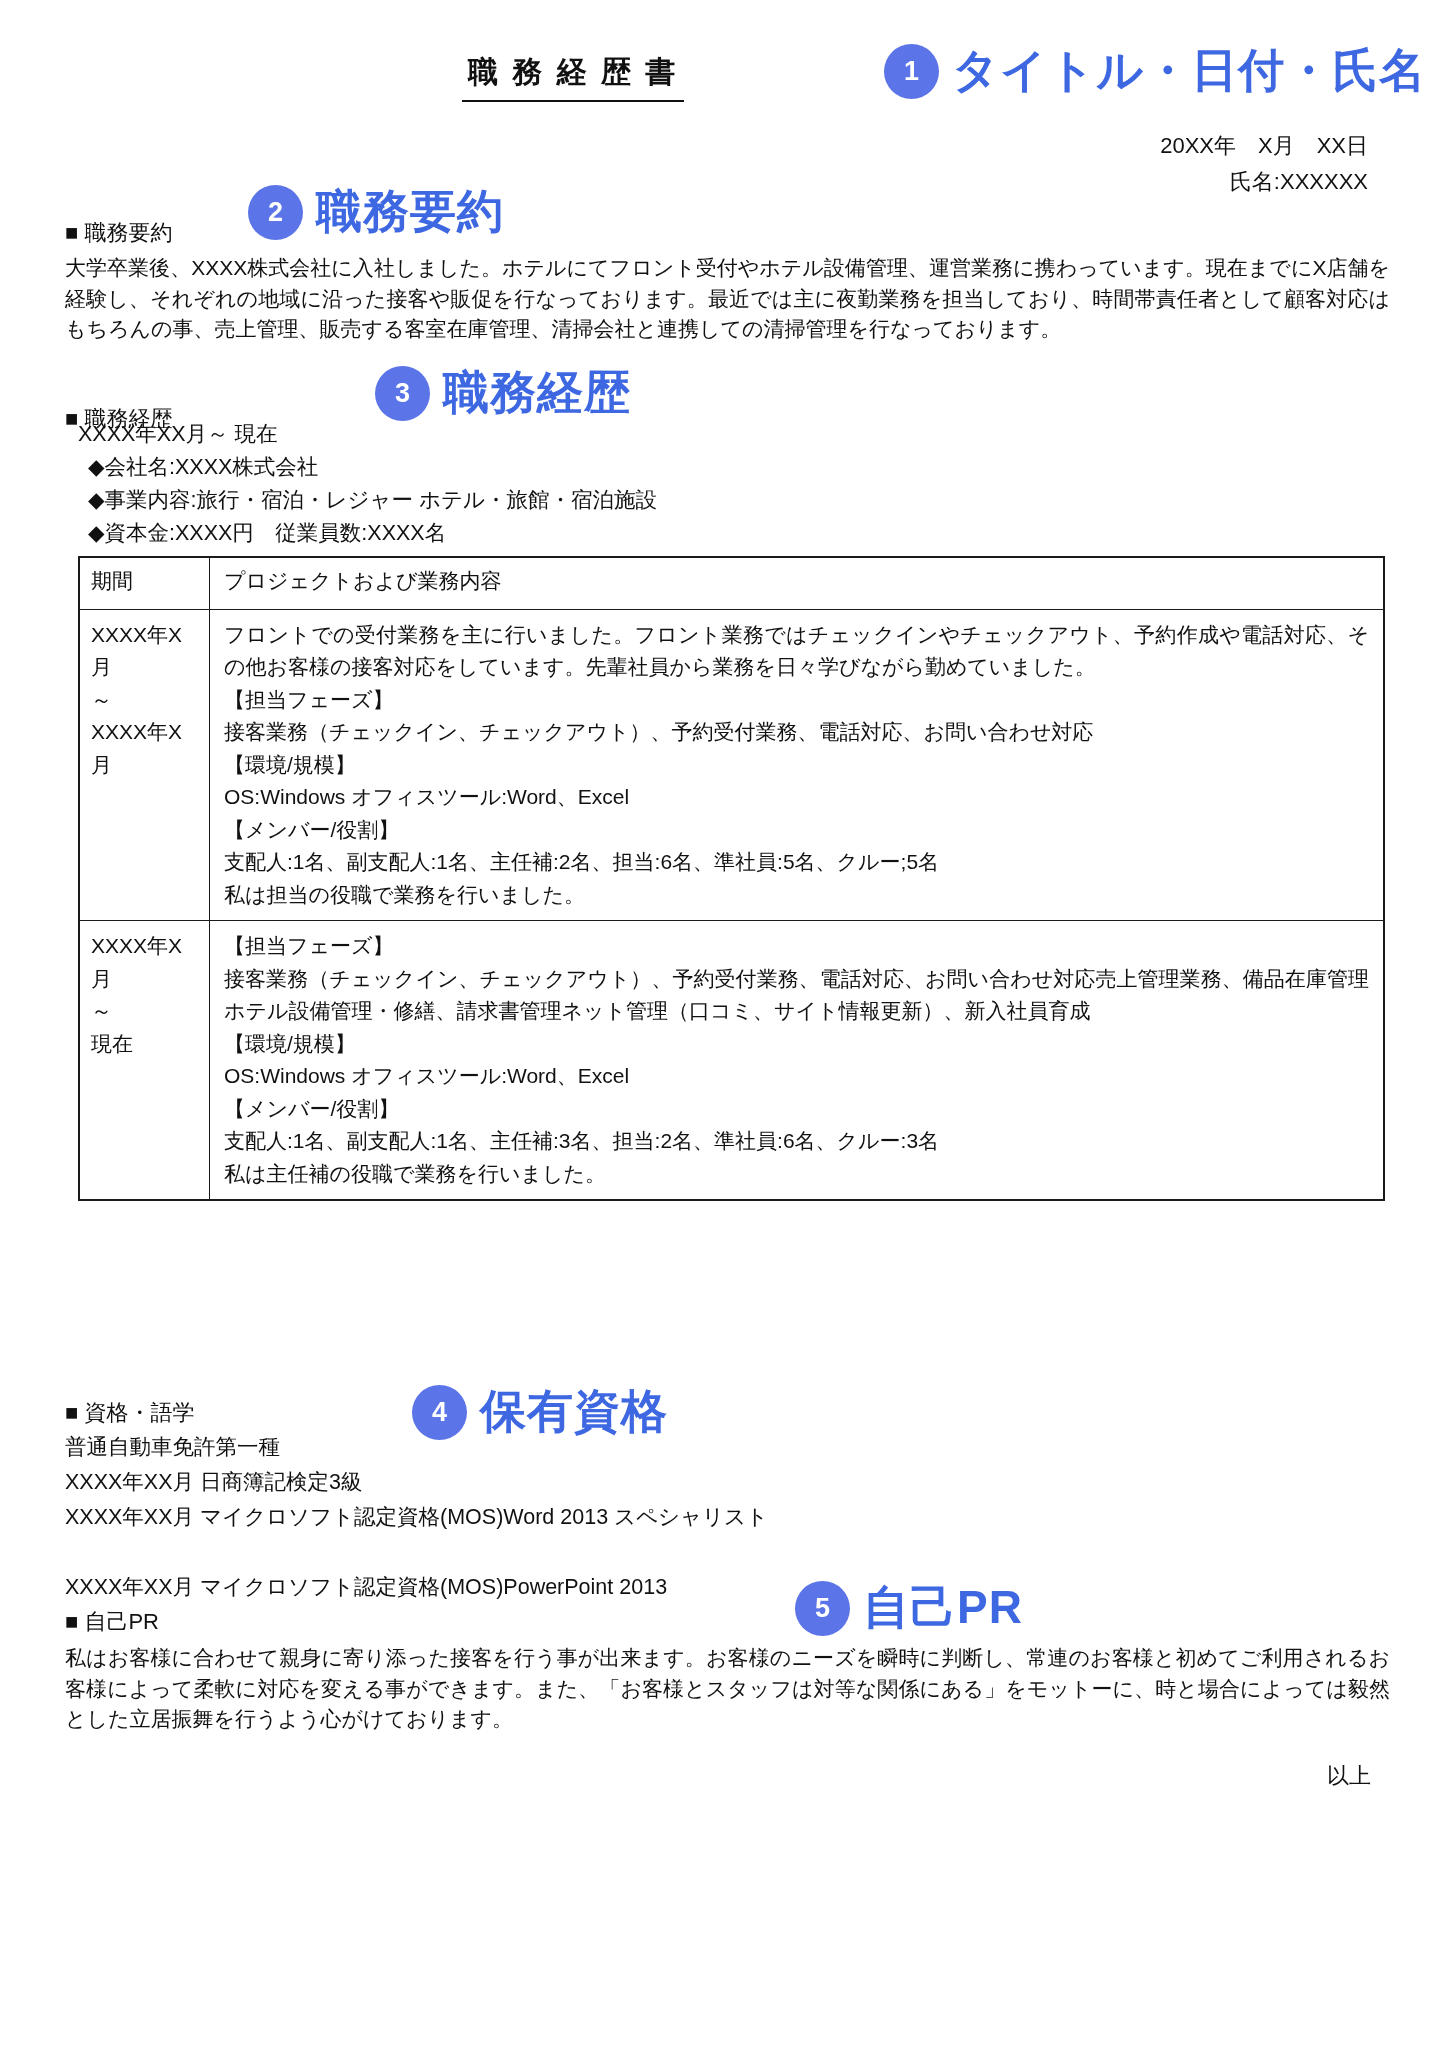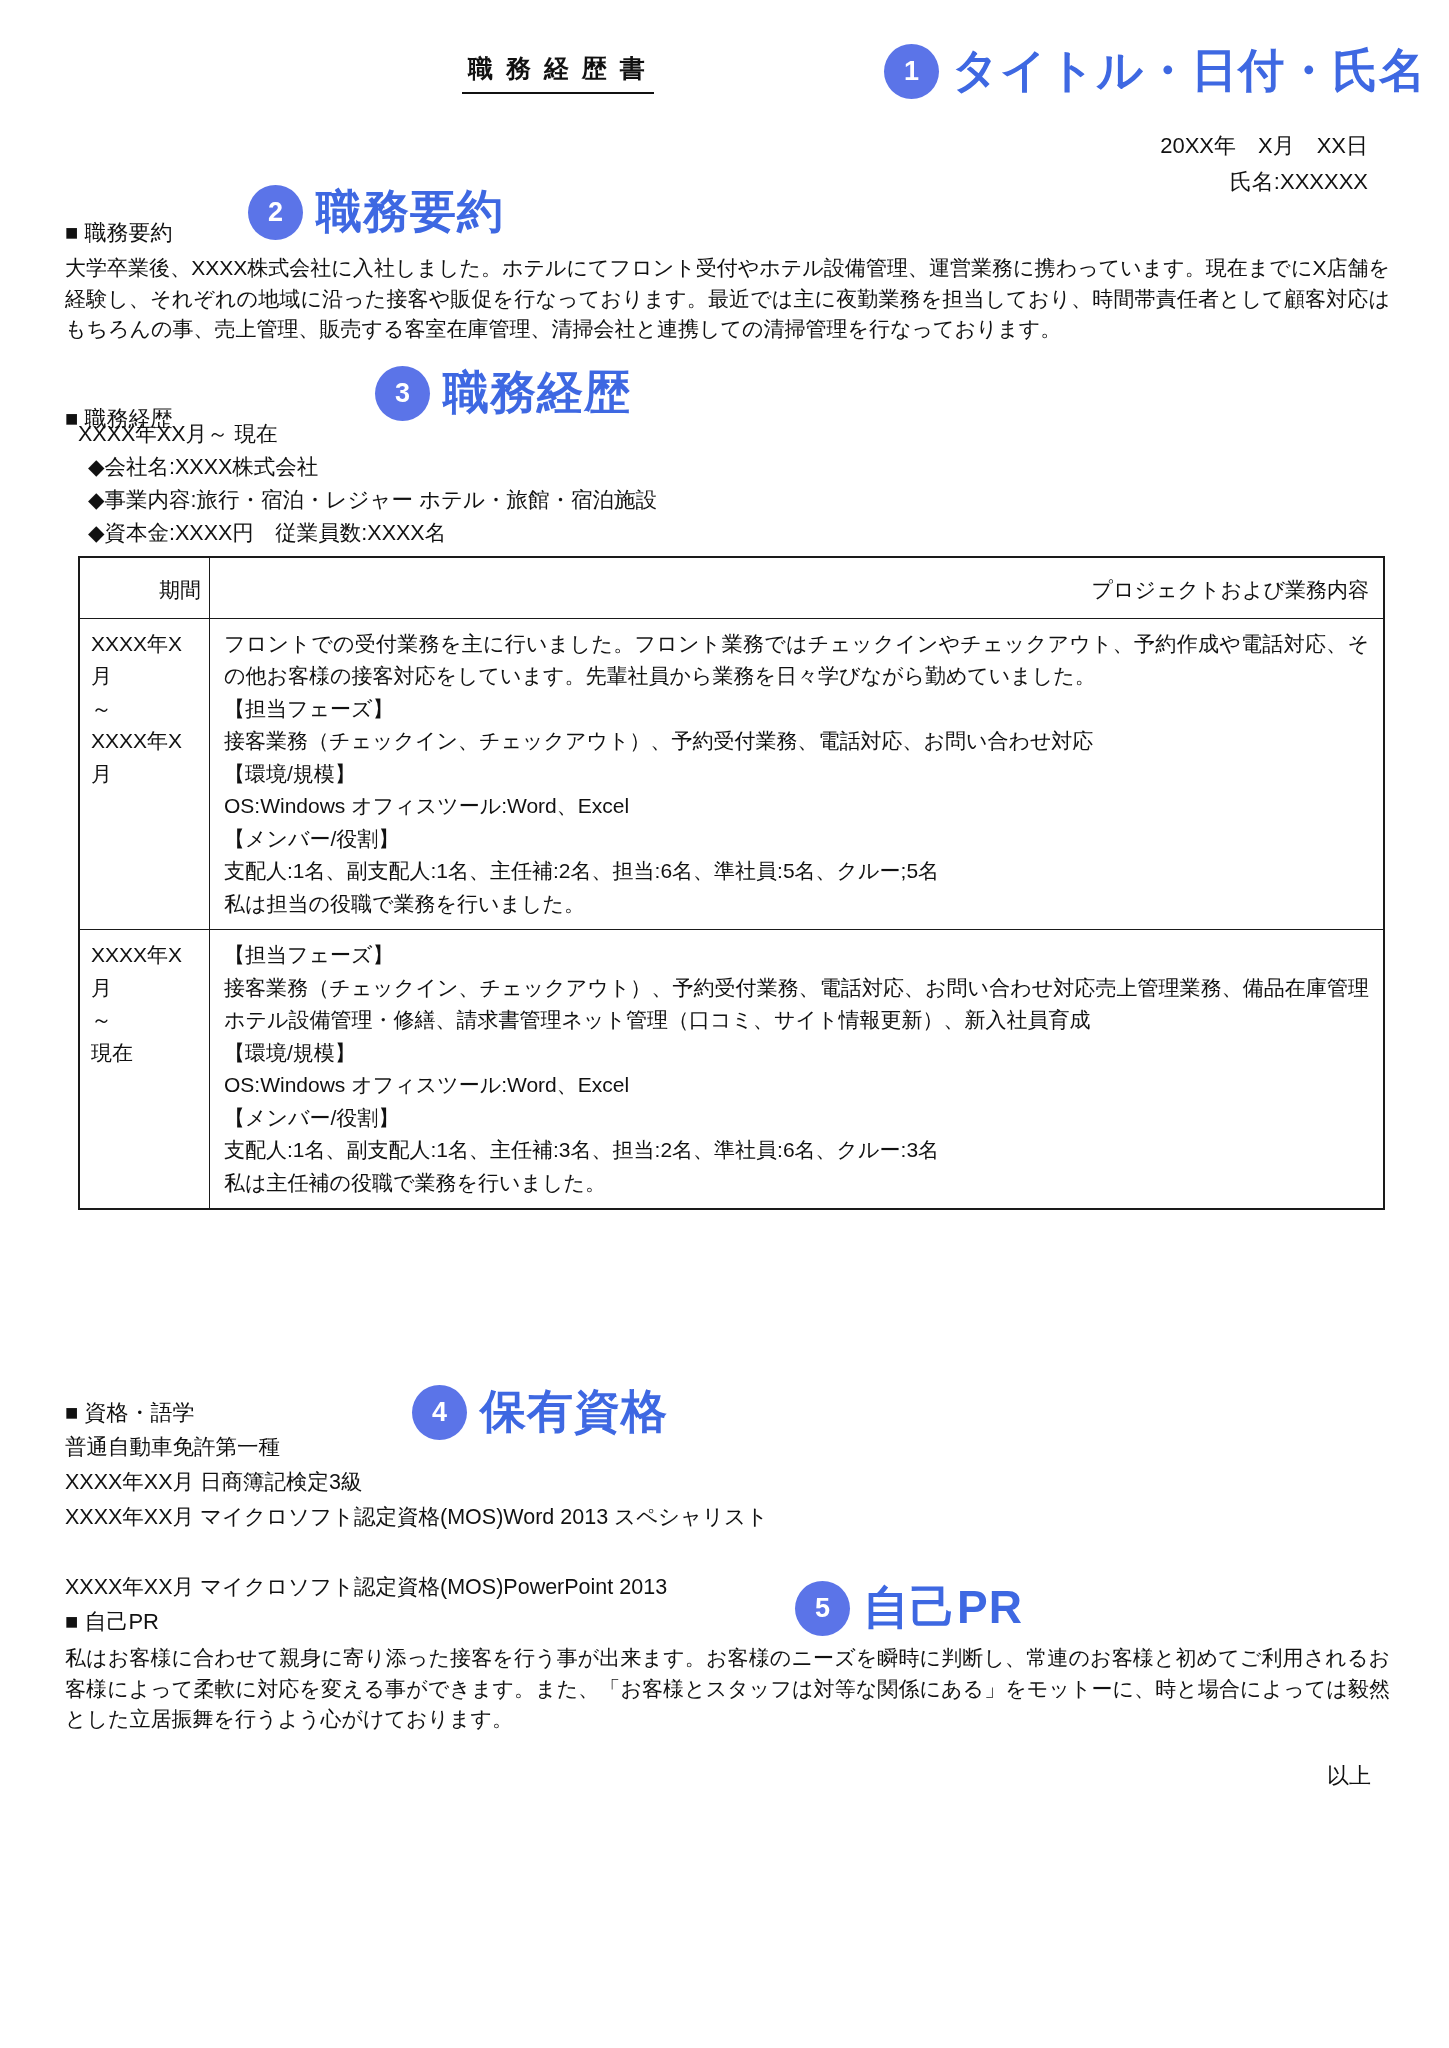--- a/index.html
+++ b/index.html
@@ -7,21 +7,21 @@
     position:relative;
     width:1449px;height:2048px;
     background:#ffffff;
     font-family:"Liberation Sans","DejaVu Sans",sans-serif;
     color:#111;
     overflow:hidden;
   }
   
   .doc-title{
     position:absolute;left:462px;top:52px;
-    font-size:25px;font-weight:700;letter-spacing:3px;
+    font-size:30px;font-weight:700;letter-spacing:3px;
     border-bottom:2.5px solid #111;padding:0 6px 7px 6px;
     white-space:nowrap;
   }
   .date-line{position:absolute;top:131px;right:81px;font-size:22px;white-space:nowrap;}
   .name-line{position:absolute;top:167px;right:81px;font-size:22px;white-space:nowrap;}
   
   .callout{position:absolute;display:flex;align-items:center;gap:13px;white-space:nowrap;}
   .badge{
     width:55px;height:55px;border-radius:50%;
     background:#5b74e8;color:#ffffff;
@@ -58,21 +58,21 @@
     border:2.5px solid #1a1a1a;
     font-size:21px;line-height:32.5px;
     box-sizing:border-box;
   }
   .tr{display:flex;border-top:1.5px solid #1a1a1a;}
   .tr:first-child{border-top:none;}
   .td{box-sizing:border-box;}
   .col-period{width:130px;flex:0 0 auto;border-right:1.5px solid #1a1a1a;padding:9px 8px 9px 11px;}
   .col-content{flex:1;padding:9px 14px 9px 14px;}
   .col-content div{text-align:justify;text-justify:inter-ideograph;}
-  .th-row .td{padding-top:16px;padding-bottom:11px;text-align:right;}
+  .th-row .td{padding-top:7px;padding-bottom:11px;}
   
   .qual-item{position:absolute;left:65px;font-size:21.5px;white-space:nowrap;}
   .q-0{top:1432px;} .q-1{top:1467px;} .q-2{top:1502px;} .q-3{top:1537px;} .q-4{top:1572px;}
   .closing{position:absolute;top:1761px;right:78px;font-size:22px;}
 </style>
 </head>
 <body>
 
 <div class="page">
 

